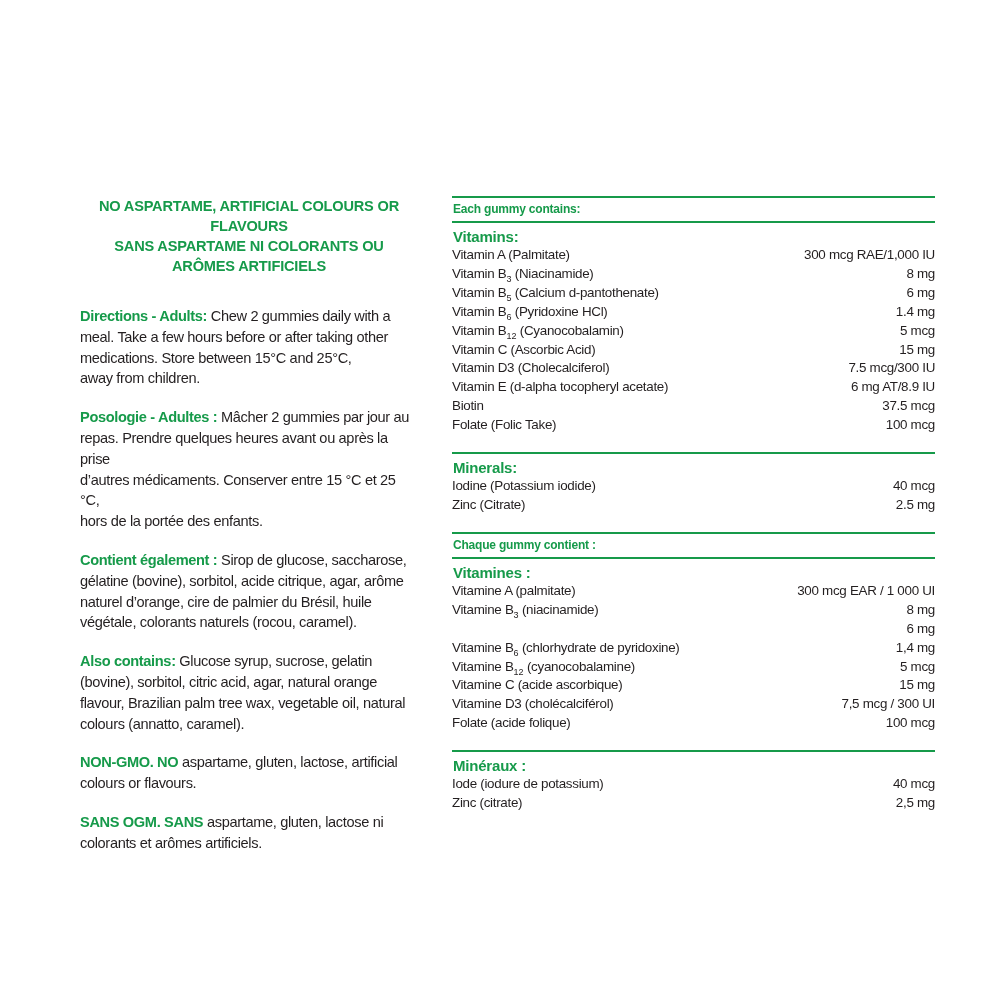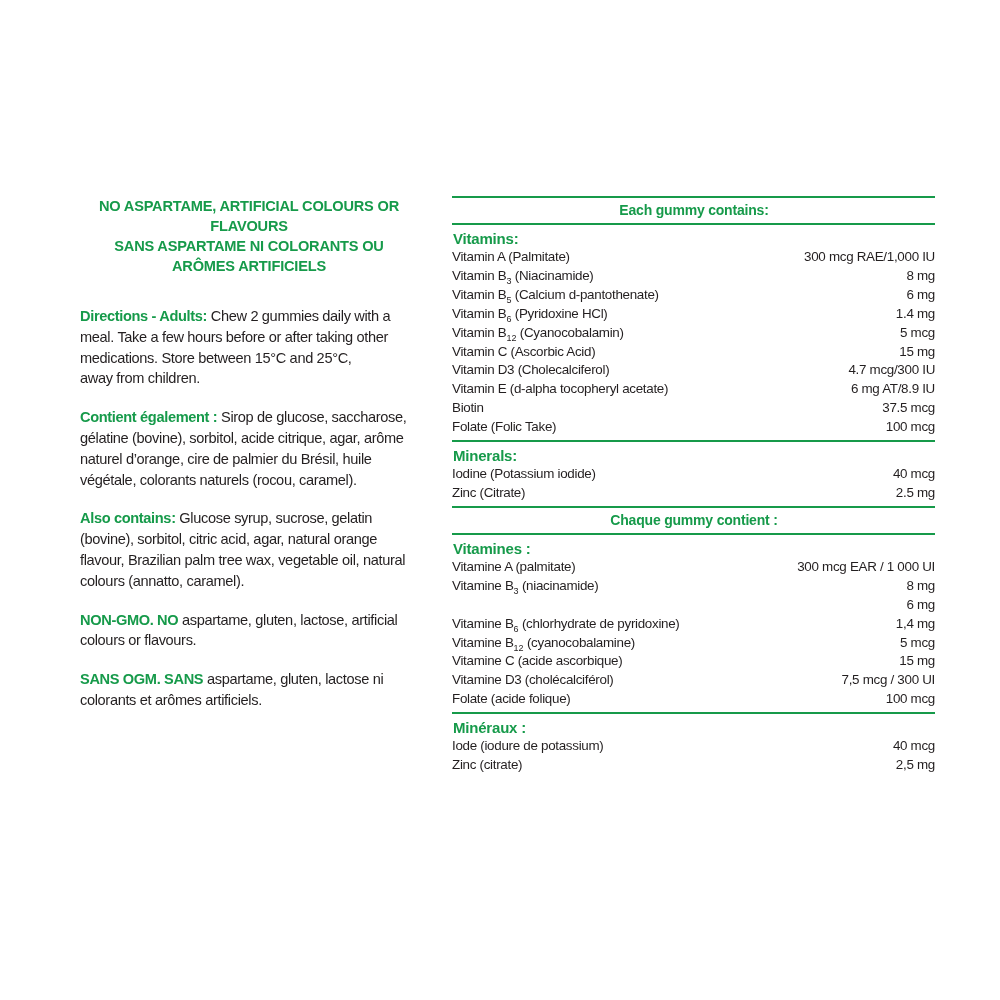--- a/index.html
+++ b/index.html
@@ -26,59 +26,63 @@
   .lead { color:var(--green); font-weight:bold; }
   .mb-sm { margin-bottom:4px; }
   .mb-md { margin-bottom:13px; }
   .mb-xs { margin-bottom:2px; }
   .mb-lg { margin-bottom:17px; }
 
   
   .right-col { position:absolute; left:452px; top:196px; width:483px; }
   .rule { height:2px; background:var(--green); }
   .sec-header {
-    color:var(--green); font-weight:bold; font-size:14px;
-    letter-spacing:-0.2px; padding:4px 0 5px 1px;text-align:center;
+    color:var(--green); font-weight:bold; font-size:12px;
+    letter-spacing:-0.2px; padding:4px 0 5px 1px;
   }
   .group-label {
     color:var(--green); font-weight:bold; font-size:15px;
     letter-spacing:-0.2px; padding:5px 0 1px 1px;
   }
   .row {
     display:flex; align-items:flex-end;
     font-size:13.4px; line-height:18.9px; letter-spacing:-0.3px;
   }
   .nm { white-space:nowrap; }
   .nm sub { font-size:9px; line-height:0; letter-spacing:0; }
   .dots {
     flex:1; margin:0 3px;
     background-image:radial-gradient(circle, var(--text) 1px, transparent 1.35px);
     background-size:7px 3px; background-repeat:repeat-x;
     background-position:left 0 bottom 4px;
   }
   .val { white-space:nowrap; }
-  .list { padding-bottom:3px; }
+  .list { padding-bottom:17px; }
 </style>
 </head>
 <body>
 
 <div class="page">
 
   <div class="left-col">
     <div class="headline">
       <div>NO ASPARTAME, ARTIFICIAL COLOURS OR FLAVOURS</div>
       <div>SANS ASPARTAME NI COLORANTS OU</div>
       <div>ARÔMES ARTIFICIELS</div>
     </div>
 
     <p class="para mb-sm"><span class="lead">Directions - Adults:</span><span> Chew 2 gummies daily with a
 meal. Take a few hours before or after taking other
 medications. Store between 15°C and 25°C,
 away from children.</span></p>
 
+    <p class="para mb-md"><span class="lead">Posologie - Adultes :</span><span> Mâcher 2 gummies par jour au
+repas. Prendre quelques heures avant ou après la prise
+d’autres médicaments. Conserver entre 15 °C et 25 °C,
+hors de la portée des enfants.</span></p>
 
     <p class="para mb-lg"><span class="lead">Contient également :</span><span> Sirop de glucose, saccharose,
 gélatine (bovine), sorbitol, acide citrique, agar, arôme
 naturel d’orange, cire de palmier du Brésil, huile
 végétale, colorants naturels (rocou, caramel).</span></p>
 
     <p class="para mb-xs"><span class="lead">Also contains:</span><span> Glucose syrup, sucrose, gelatin
 (bovine), sorbitol, citric acid, agar, natural orange
 flavour, Brazilian palm tree wax, vegetable oil, natural
 colours (annatto, caramel).</span></p>
@@ -123,21 +127,21 @@
           <span class="val">5 mcg</span>
         </div>
         <div class="row">
           <span class="nm">Vitamin C (Ascorbic Acid)</span>
           <span class="dots"></span>
           <span class="val">15 mg</span>
         </div>
         <div class="row">
           <span class="nm">Vitamin D3 (Cholecalciferol)</span>
           <span class="dots"></span>
-          <span class="val">4.7 mcg/300 IU</span>
+          <span class="val">7.5 mcg/300 IU</span>
         </div>
         <div class="row">
           <span class="nm">Vitamin E (d-alpha tocopheryl acetate)</span>
           <span class="dots"></span>
           <span class="val">6 mg AT/8.9 IU</span>
         </div>
         <div class="row">
           <span class="nm">Biotin</span>
           <span class="dots"></span>
           <span class="val">37.5 mcg</span>

